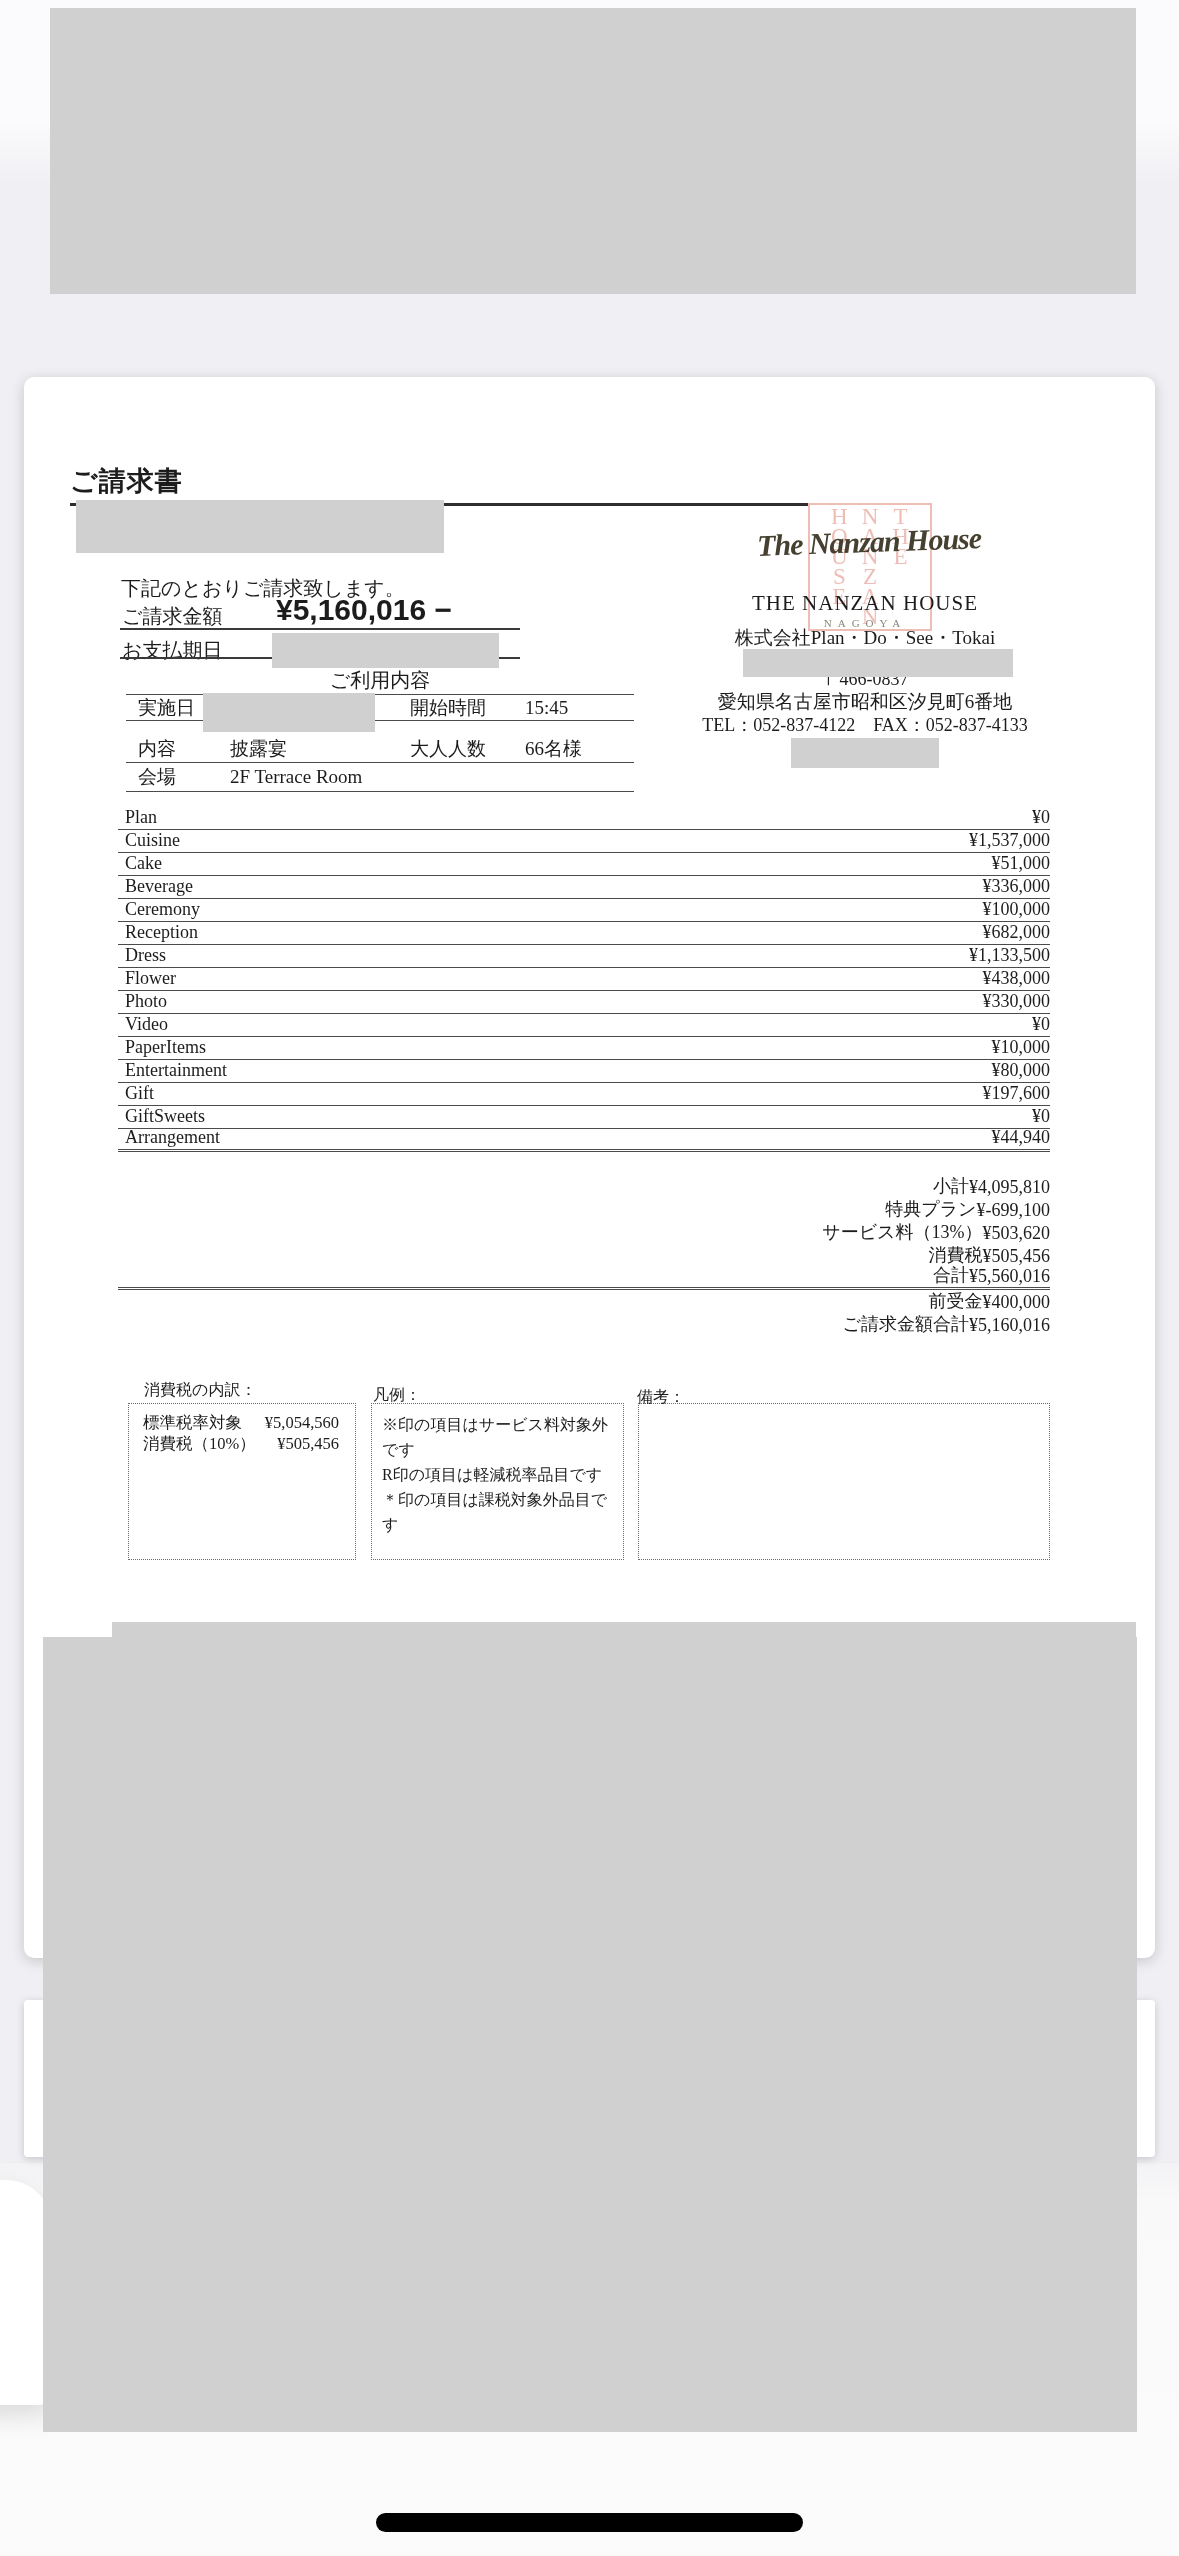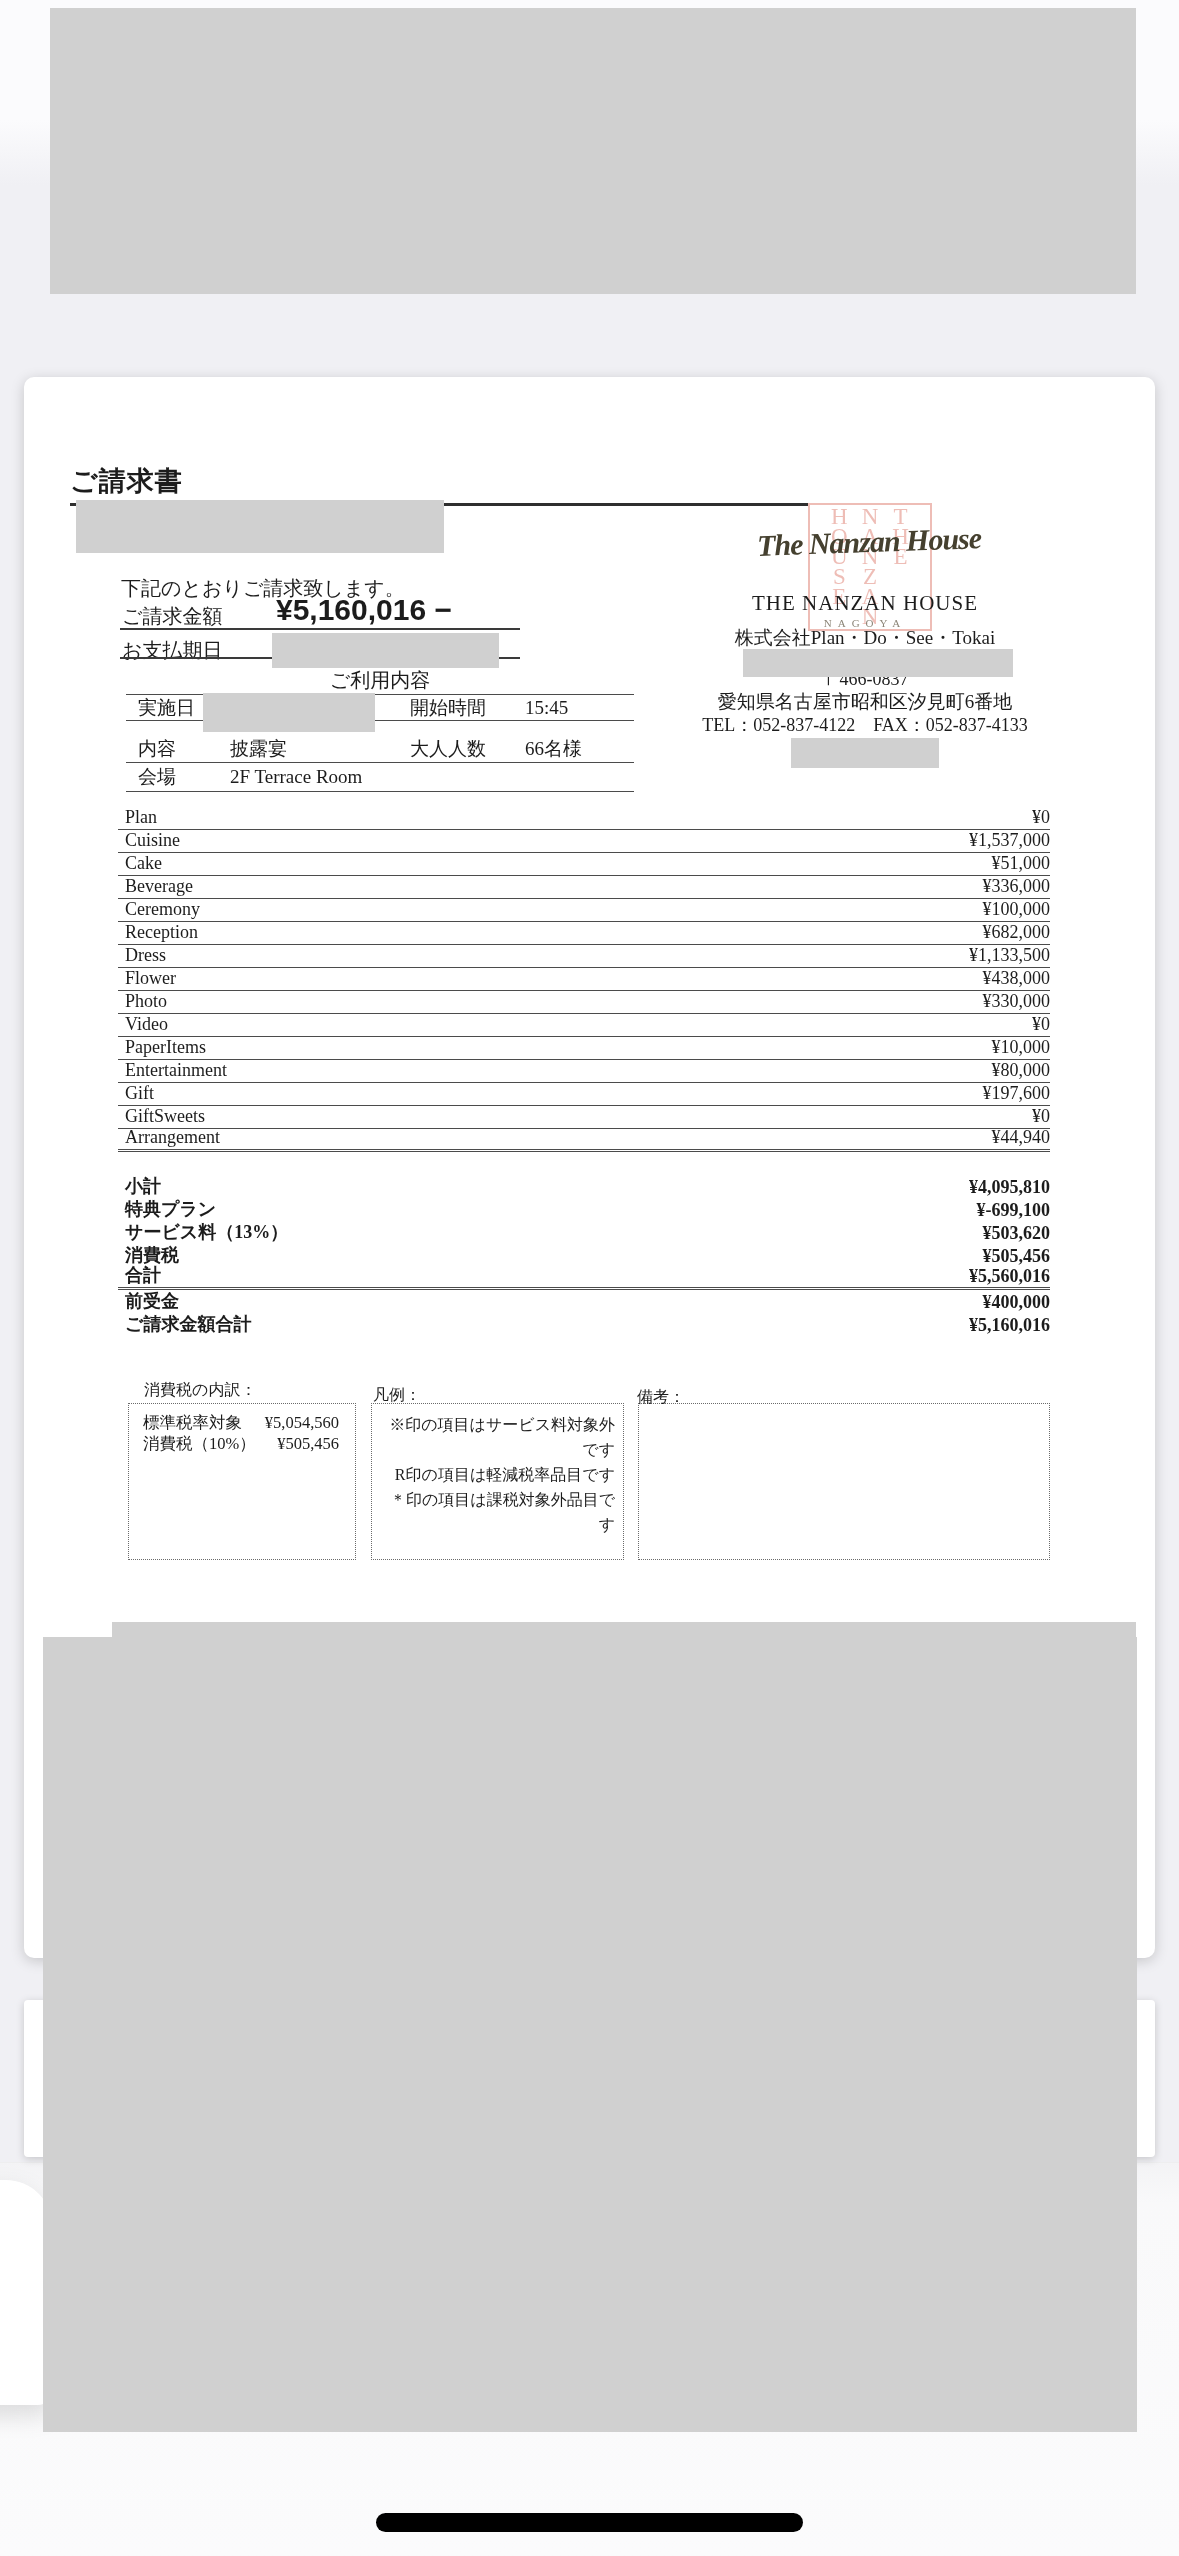--- a/index.html
+++ b/index.html
@@ -64,32 +64,32 @@
   .u-c2{width:188px;padding-left:8px;box-sizing:border-box;}
   .u-c3{width:115px;}
   .u-c4{flex:1;}
   
   .items{position:absolute;left:94px;top:430px;width:932px;font-size:18px;}
   .irow{height:23px;display:flex;justify-content:space-between;align-items:flex-end;
     border-bottom:1.4px solid #4b4b4b;box-sizing:border-box;padding:0 0 1px 0;gap:45px;}
   .irow .il{padding-left:7px;}
   .irow:last-child{border-bottom:3px double #4b4b4b;}
   .totals{position:absolute;left:94px;top:798px;width:932px;font-size:18px;}
-  .trow{height:23px;display:flex;justify-content:space-between;align-items:flex-end;box-sizing:border-box;font-weight:bold;}
+  .trow{height:23px;display:flex;justify-content:flex-end;align-items:flex-end;box-sizing:border-box;}
   .trow .il{padding-left:7px;}
   .trow.emph{border-bottom:3.5px double #4b4b4b;}
   .post{position:absolute;left:94px;top:913px;width:932px;font-size:18px;}
   
   .box-label{position:absolute;font-size:16px;z-index:2;}
   .lbl-tax{left:104px;top:1003px;margin-left:16px;}
   .lbl-legend{left:349px;top:1008px;}
   .lbl-notes{left:613px;top:1010px;}
   .dbox{position:absolute;top:1026px;height:157px;border:1.5px dotted #6a6a6a;box-sizing:border-box;}
   .dbox-tax{left:104px;width:228px;padding:8px 16px 0 14px;}
-  .dbox-legend{left:347px;width:253px;padding:8px 8px 0 10px;text-align:right;}
+  .dbox-legend{left:347px;width:253px;padding:8px 8px 0 10px;}
   .dbox-notes{left:614px;width:412px;}
   .tax-row{display:flex;justify-content:space-between;font-size:16.5px;line-height:21px;}
   .legend-line{font-size:16px;line-height:25px;}
   
   .home-indicator{position:absolute;left:376px;top:2513px;width:427px;height:19px;border-radius:10px;
     background:#000;z-index:9;}
 </style>
 </head>
 <body>
 

